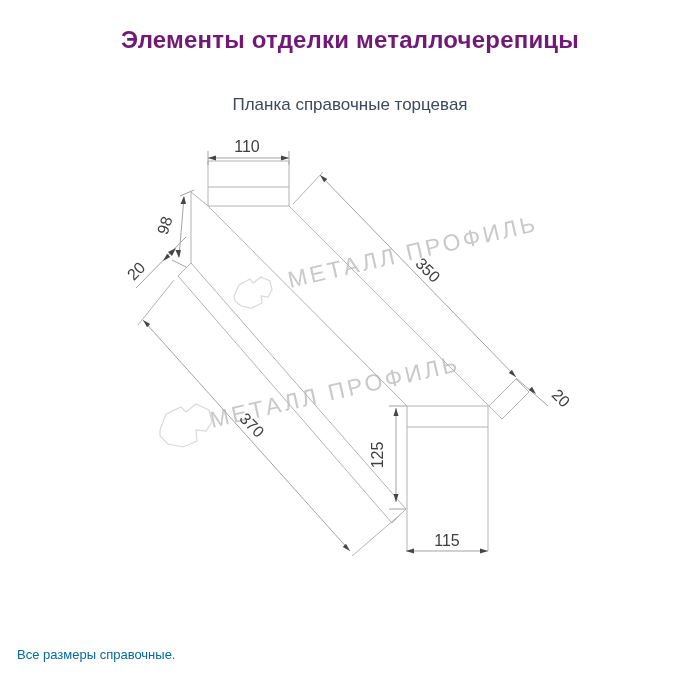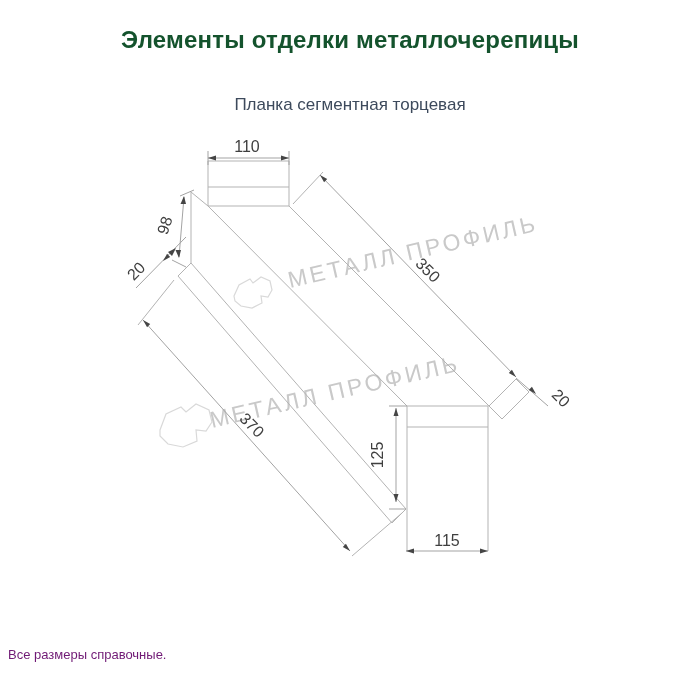--- a/index.html
+++ b/index.html
@@ -1,39 +1,39 @@
 <!DOCTYPE html>
 <html><head>
 <meta charset="utf-8">
 <style>
   html,body{margin:0;padding:0;background:#fff;}
   #page{position:relative;width:700px;height:700px;background:#ffffff;overflow:hidden;
         font-family:"Liberation Sans", sans-serif;}
   .title{position:absolute;top:26px;left:0;width:700px;text-align:center;
-         font-size:24px;font-weight:bold;color:#14532d;letter-spacing:.2px;}
+         font-size:24px;font-weight:bold;color:#701a75;letter-spacing:.2px;}
   .subtitle{position:absolute;top:94px;left:0;width:700px;text-align:center;
             font-size:17px;line-height:21px;color:#3d4a5c;}
-  .footer{position:absolute;left:8px;top:645px;font-size:13px;line-height:19px;color:#701a75;}
+  .footer{position:absolute;left:17px;top:645px;font-size:13px;line-height:19px;color:#0369a1;}
   svg{position:absolute;top:0;left:0;}
   .geo{stroke:#b3b3b3;stroke-width:1;fill:none;}
   .dimline{stroke:#a3a3a3;stroke-width:1;fill:none;}
   .arrow{fill:#454545;stroke:none;}
   .dimtext{font-family:"Liberation Sans", sans-serif;font-size:16px;fill:#3f3f3f;}
   .wm{font-family:"Liberation Sans", sans-serif;font-size:23px;fill:#c9c9c9;letter-spacing:3px;}
   .logo{stroke:#d9d9d9;stroke-width:1.2;fill:#ffffff;}
 </style>
 </head>
 <body>
 
 <div id="page">
 
   <div class="title">Элементы отделки металлочерепицы</div>
 
   <div class="subtitle">
-    <div>Планка сегментная торцевая</div>
+    <div>Планка справочные торцевая</div>
   </div>
 
   <svg width="700" height="700" viewBox="0 0 700 700">
 
     <g>
       <text class="wm" x="290" y="288" transform="rotate(-13 290 288)">МЕТАЛЛ ПРОФИЛЬ</text>
       <text class="wm" x="212" y="428" transform="rotate(-13 212 428)">МЕТАЛЛ ПРОФИЛЬ</text>
       <path class="logo" d="M234 296 L239 285 L250 279 L253 283 L261 277 L270 281 L272 290 L268 297 L261 296 L262 303 L252 308 L241 306 L235 301 Z"></path>
       <path class="logo" d="M160 430 L166 414 L181 407 L186 412 L196 404 L209 410 L212 422 L206 431 L196 430 L197 441 L183 447 L168 444 L160 436 Z"></path>
     </g>

